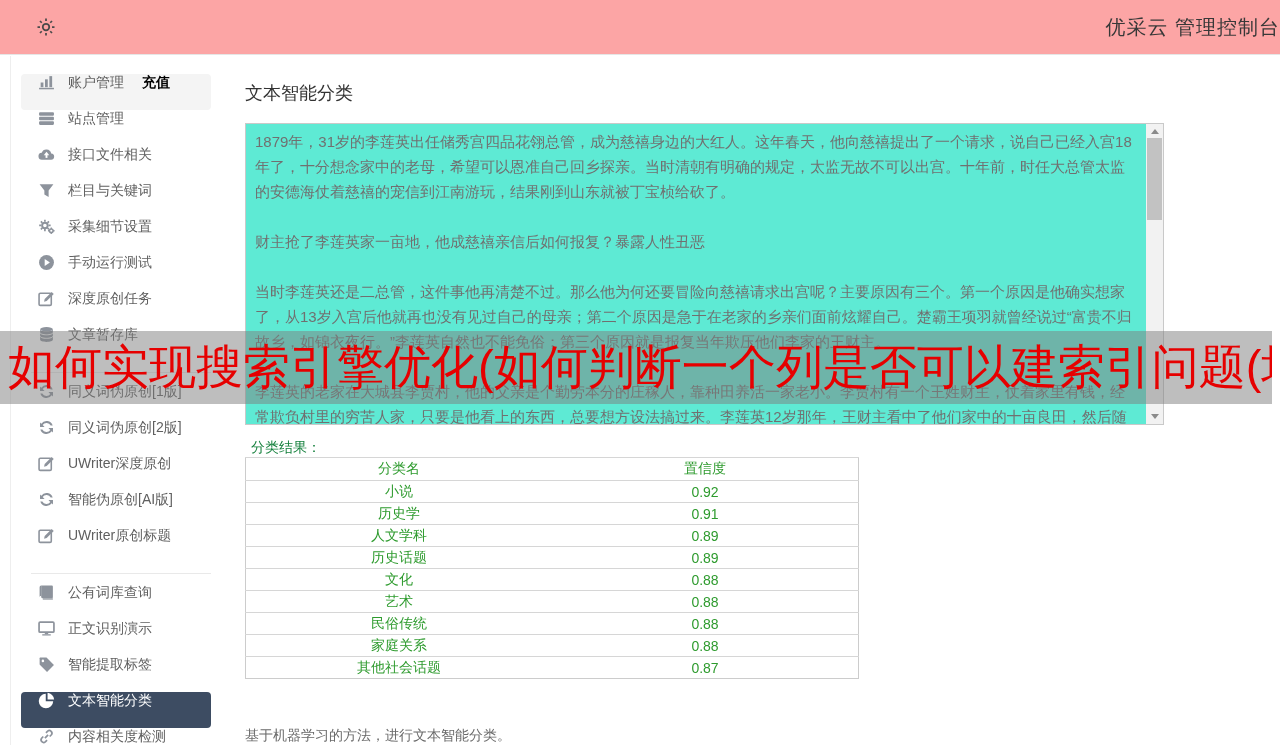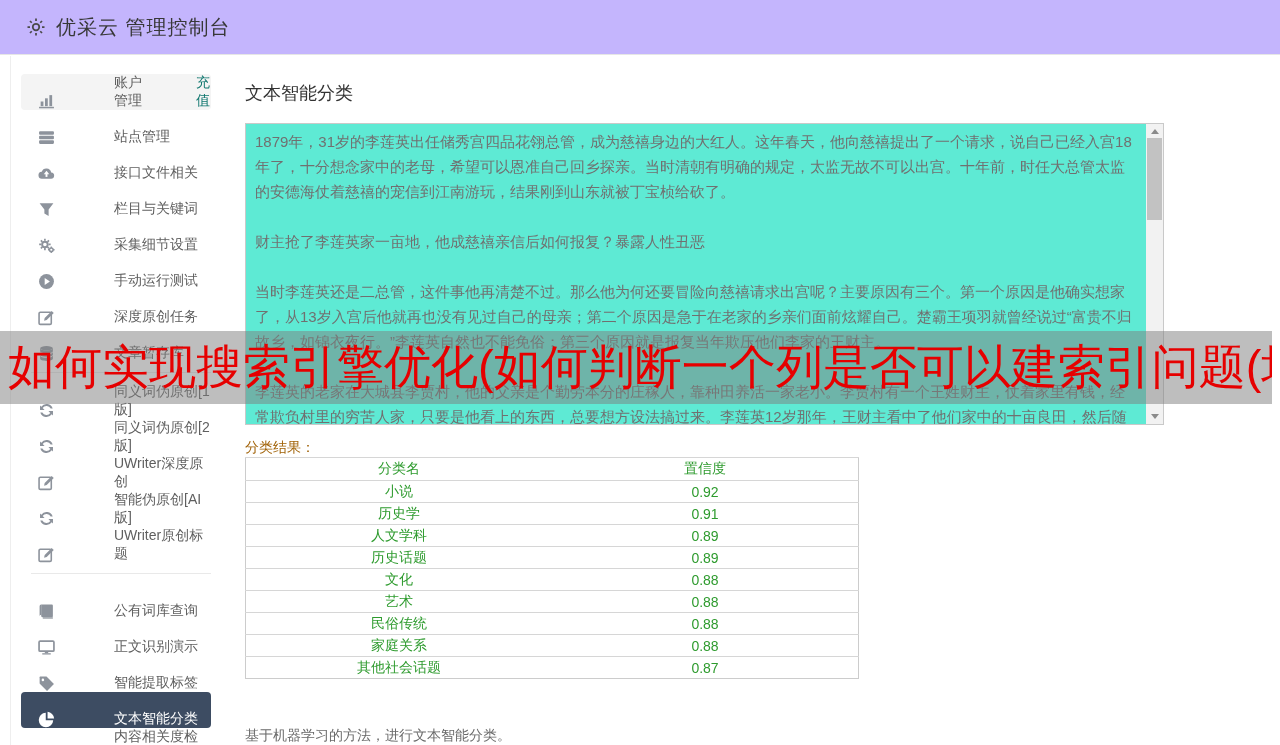--- a/index.html
+++ b/index.html
@@ -1,56 +1,56 @@
 <!DOCTYPE html>
 <html><head>
 <meta charset="utf-8">
 <style>
   * { margin:0; padding:0; box-sizing:border-box; }
   html,body { width:1280px; height:745px; overflow:hidden; background:#fff;
     font-family:"Liberation Sans","DejaVu Sans",sans-serif; }
 
   
   .app-header { position:absolute; left:0; top:0; width:1280px; height:55px;
-    border-bottom:1px solid #e6e6e6; display:flex; align-items:center; padding-left:26px; background:#c4b5fd; z-index:5; }
+    border-bottom:1px solid #e6e6e6; display:flex; align-items:center; padding-left:36px; background:#fca5a5; z-index:5;justify-content:space-between; }
   .app-header .gear { width:20px; height:20px; color:#4a4a4a; margin-right:10px; }
   .app-title { font-size:20px; color:#383838; letter-spacing:1px; }
 
   
   .sidebar { position:absolute; left:10px; top:56px; width:218px; bottom:0;
     border-left:1px solid #eeeeee; padding-top:18px; background:#fff; }
-  .side-item { height:36px; margin-left:10px; width:190px; display:flex; align-items:flex-end;
-    padding-left:17px; border-radius:4px; font-size:14px; color:#5f5f5f; cursor:pointer;gap:46px; }
+  .side-item { height:36px; margin-left:10px; width:190px; display:flex; align-items:flex-start;
+    padding-left:17px; border-radius:4px; font-size:14px; color:#5f5f5f; cursor:pointer; }
   .side-item .icon { width:17px; height:17px; color:#8d939c; margin-right:13px; flex:none; display:inline-flex; }
   .side-item .icon svg { width:100%; height:100%; }
   .side-item.highlight { background:#f4f4f4; }
   .side-item.active { background:#3d4c62; color:#fff; }
   .side-item.active .icon { color:#fff; }
-  .badge { color:#0f766e; margin-left:6px; font-size:14px; }
+  .badge { color:#000000; margin-left:18px; font-size:14px;font-weight:bold; }
   .side-divider { height:1px; background:#e9e9e9; margin:10px 10px 10px 20px; width:180px; }
 
   
   .page-title { position:absolute; left:245px; top:81px; font-size:18px; color:#333; }
 
   .ta-box { position:absolute; left:245px; top:123px; width:919px; height:302px;
     border:1px solid #c9c9c9; background:#5eead4; overflow:hidden; }
   .ta-text { position:absolute; left:9px; top:5px; width:880px; font-size:15px;
     line-height:25px; color:#707070; }
   .ta-text p { margin:0; }
   .ta-text p + p { margin-top:25px; }
 
   .ta-scrollbar { position:absolute; right:0; top:0; bottom:0; width:17px; background:#f2f2f2; }
   .sb-arrow { position:absolute; left:0; width:17px; height:15px; display:flex; align-items:center; justify-content:center; }
   .sb-arrow.up { top:0; }
   .sb-arrow.down { bottom:0; }
   .tri-up { width:0; height:0; border-left:4px solid transparent; border-right:4px solid transparent; border-bottom:5px solid #8b8b8b; }
   .tri-down { width:0; height:0; border-left:4px solid transparent; border-right:4px solid transparent; border-top:5px solid #8b8b8b; }
   .sb-thumb { position:absolute; left:1px; top:14px; width:15px; height:82px; background:#c2c2c2; }
 
-  .result-label { position:absolute; left:245px; top:439px; font-size:14px; color:#a16207; }
+  .result-label { position:absolute; left:251px; top:439px; font-size:14px; color:#15803d; }
 
   .cls-table { position:absolute; left:245px; top:457px; width:614px; border-collapse:collapse;
     font-size:14px; color:#2e9b2e; text-align:center; border:1px solid #ccc; }
   .cls-table th, .cls-table td { border-top:1px solid #d6d6d6; height:22px; font-weight:normal; padding:0; width:50%; }
   .cls-table thead th { height:23px; }
 
   .footer-note { position:absolute; left:245px; top:727px; font-size:14px; color:#6a6a6a; }
 
   
   .overlay-banner { position:absolute; left:0; top:331px; width:1272px; height:73px;

